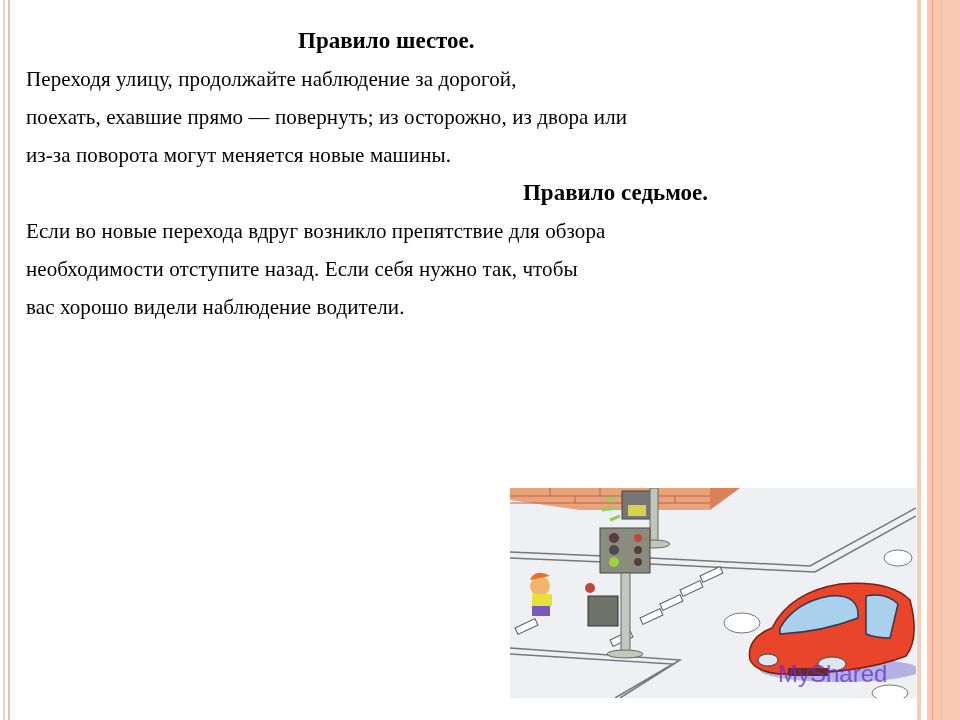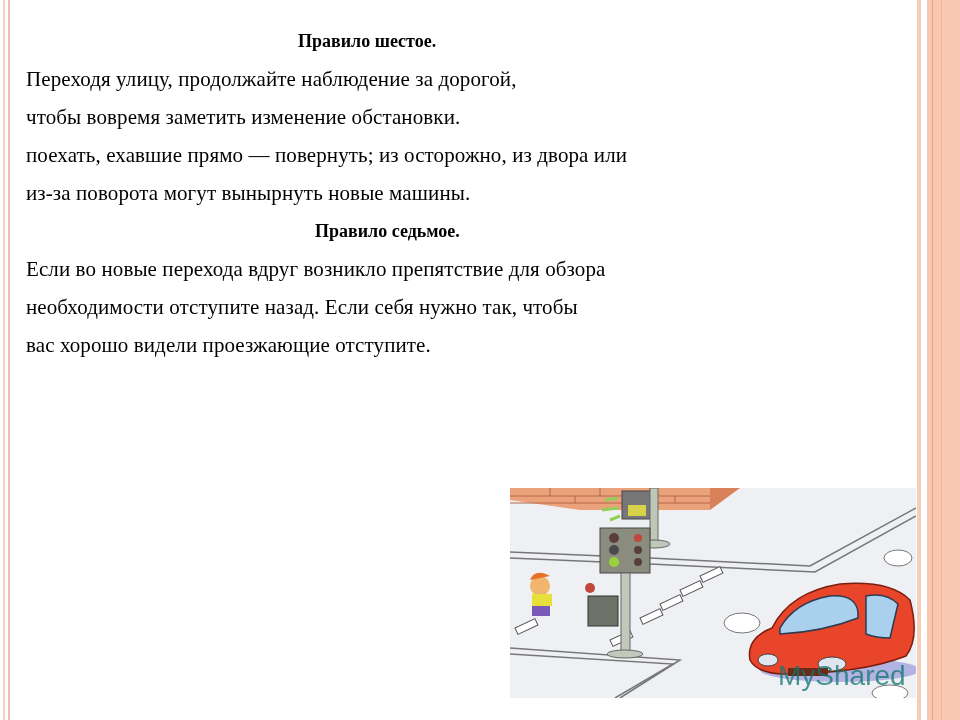--- a/index.html
+++ b/index.html
@@ -15,61 +15,60 @@
   
   .right-stripe { position:absolute; left:917px; top:0; width:43px; height:720px; }
   .rs-a { position:absolute; left:0; top:0; width:4px; height:100%; background:#f6cdb9; }
   .rs-b { position:absolute; left:4px; top:0; width:6px; height:100%; background:#ffffff; }
   .rs-c { position:absolute; left:10px; top:0; width:33px; height:100%; background:#f8c8b2; }
   .rs-d { position:absolute; left:15px; top:0; width:1px; height:100%; background:#ef9f7a; }
   .rs-e { position:absolute; left:24px; top:0; width:1px; height:100%; background:#f5b596; }
 
   .content { position:absolute; left:26px; top:22px; width:890px; }
   .heading {
-    font-weight:bold; font-size:18px; line-height:38px;
+    font-weight:bold; font-size:23px; line-height:38px;
     text-align:left; white-space:nowrap;font-family:Liberation Serif, serif;
   }
   .line { font-size:21px; line-height:38px; white-space:nowrap; letter-spacing:0.1px; }
   .h1 { padding-left:272px; }
-  .h2 { padding-left:289px; }
+  .h2 { padding-left:289px;text-align:center; }
 
   .illustration {
     position:absolute; left:510px; top:488px; width:406px; height:210px;
     background:#eef0f2; overflow:hidden;
   }
   .watermark {
     position:absolute; left:778px; top:660px;
     font-family:"Liberation Sans", "DejaVu Sans", sans-serif;
-    font-size:28px; color:#0f766e; opacity:0.75;
+    font-size:24px; color:#6d28d9; opacity:0.75;
   }
 </style>
 </head>
 <body>
 
 <div class="left-line-1"></div>
 <div class="left-line-2"></div>
 
 <div class="right-stripe">
   <div class="rs-a"></div>
     <div class="rs-b"></div>
     <div class="rs-c"></div>
     <div class="rs-d"></div>
     <div class="rs-e"></div>
 </div>
 
 <div class="content">
   <div class="heading h1">Правило шестое.</div>
   <div class="line">Переходя улицу, продолжайте наблюдение за дорогой,</div>
-  <div class="line">чтобы вовремя заметить изменение обстановки.</div>
   <div class="line">поехать, ехавшие прямо — повернуть; из осторожно, из двора или</div>
-  <div class="line">из-за поворота могут вынырнуть новые машины.</div>
+  <div class="line">из-за поворота могут меняется новые машины.</div>
   <div class="heading h2">Правило седьмое.</div>
   <div class="line">Если во новые перехода вдруг возникло препятствие для обзора</div>
   <div class="line">необходимости отступите назад. Если себя нужно так, чтобы</div>
-  <div class="line">вас хорошо видели проезжающие отступите.</div>
+  <div class="line">вас хорошо видели наблюдение водители.</div>
 </div>
 
 <div class="illustration">
   <svg width="406" height="210" viewBox="0 0 406 210" xmlns="http://www.w3.org/2000/svg">
 
     <rect x="0" y="0" width="406" height="210" fill="#eef0f3"></rect>
 
     <polygon points="0,0 200,0 200,22 70,22 0,12" fill="#e9a27a"></polygon>
     <polygon points="200,0 230,0 200,22" fill="#d9825a"></polygon>
     <g stroke="#b8654a" stroke-width="1">

